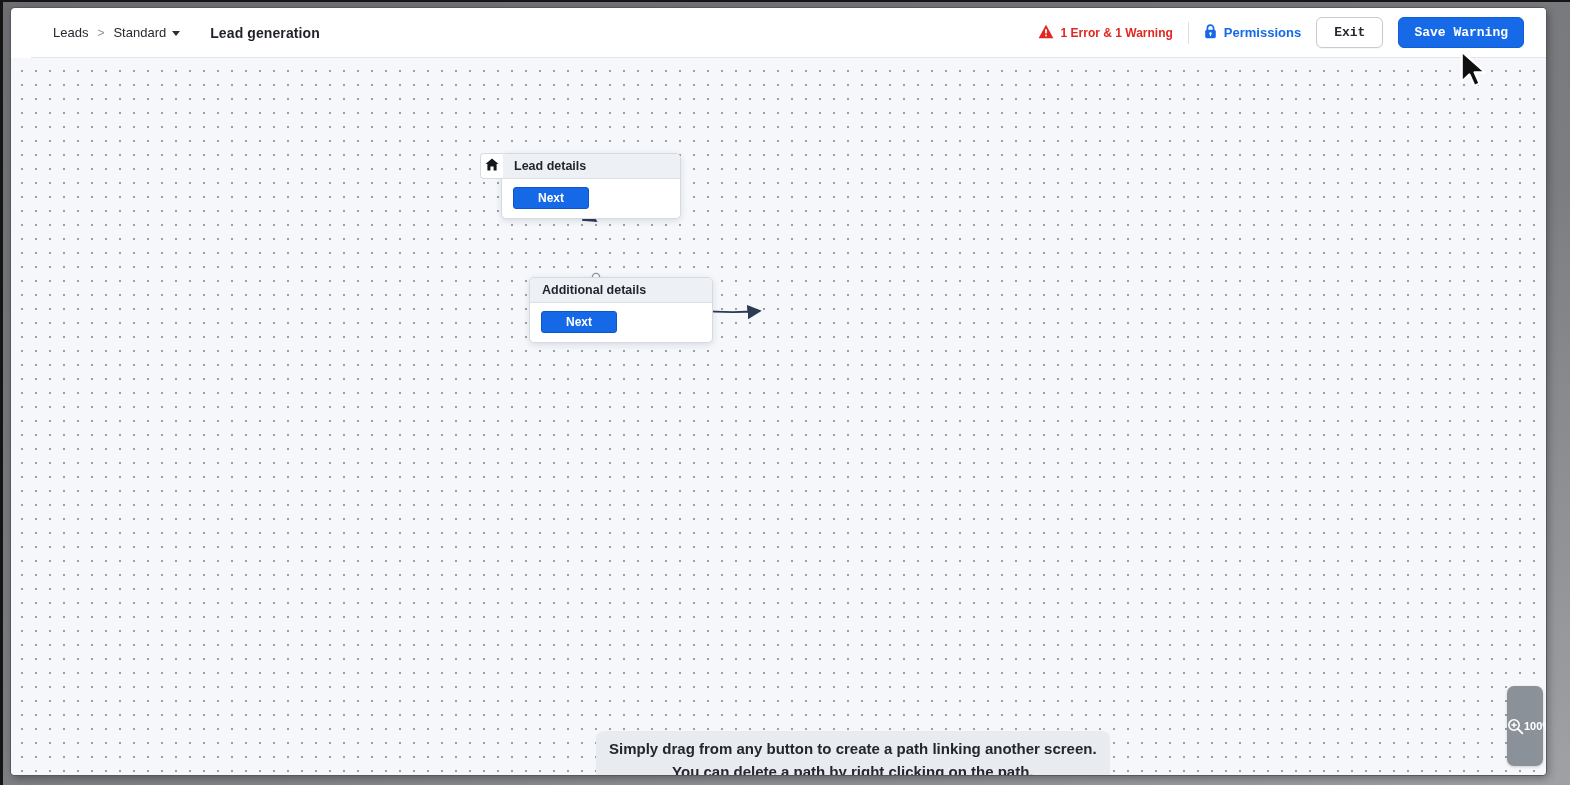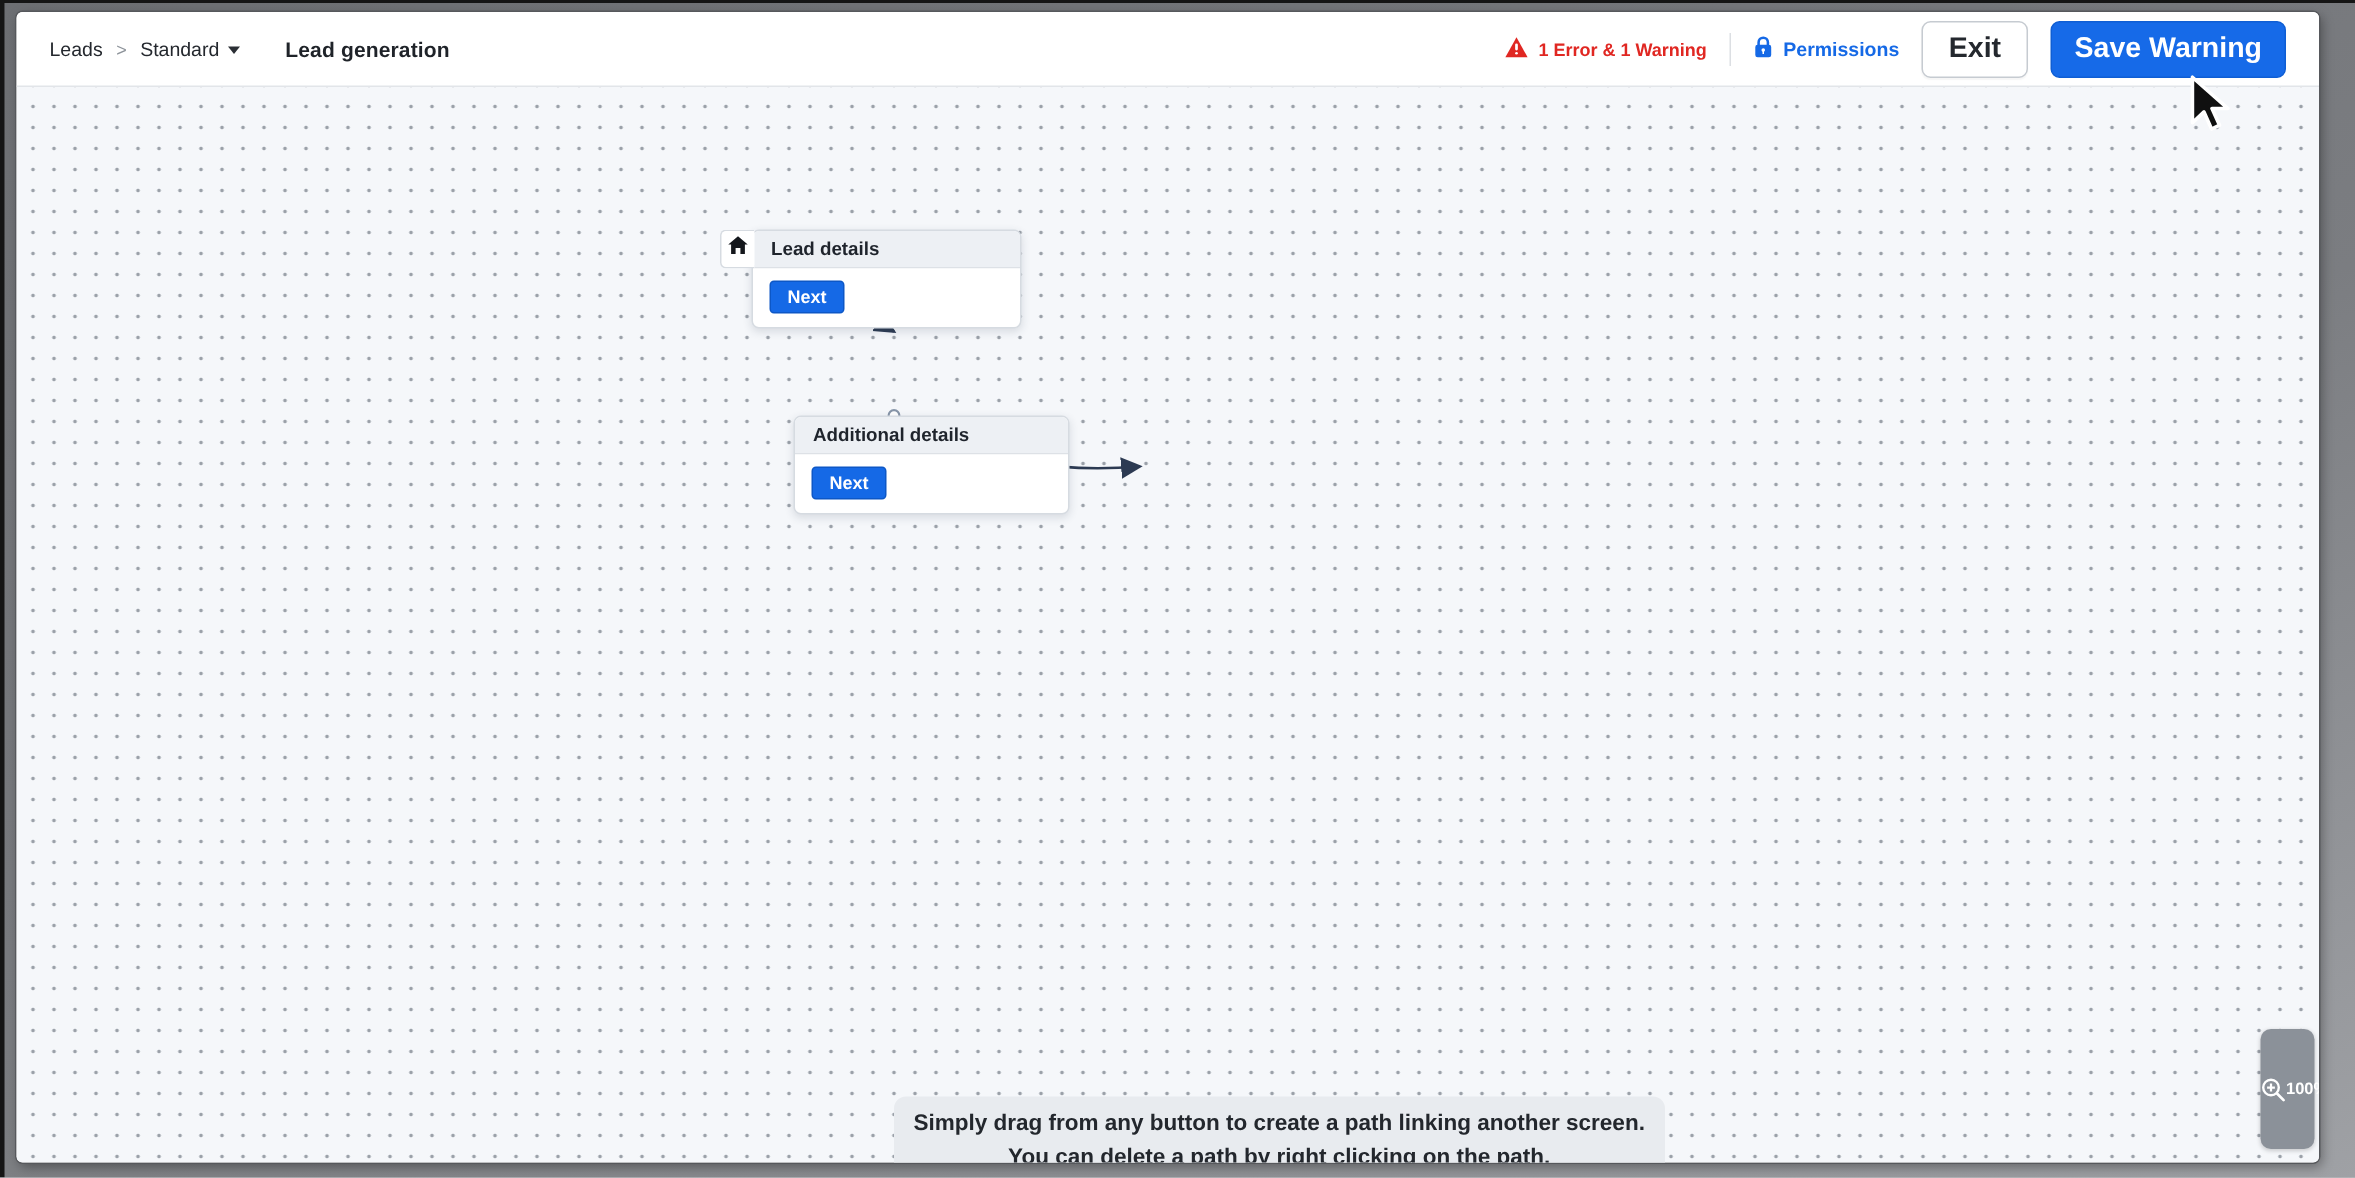--- a/index.html
+++ b/index.html
@@ -18,33 +18,33 @@
   .window {
     position:absolute; left:8px; top:6px; right:24px; bottom:10px;
     background:#ffffff; border-radius:4px;
     box-shadow: 0 0 0 1px #56585c, 2px 3px 8px rgba(0,0,0,.35);
     overflow:hidden;
   }
   
   .topbar {
     height:50px; display:flex; align-items:center;
     padding:0 22px; border-bottom:1px solid #e2e5e9; background:#fff;
-    position:relative; z-index:5;
+    position:relative; z-index:5;margin-left:20px;
   }
   .breadcrumb { display:flex; align-items:center; gap:9px; font-size:13px; color:#24282e; }
   .crumb { cursor:default; }
   .crumb-sep { color:#8d939a; font-size:12px; }
   .crumb-dd { display:flex; align-items:center; gap:6px; }
   .chev-down { width:0;height:0;border-left:4.5px solid transparent;border-right:4.5px solid transparent;border-top:5px solid #2b2f35; margin-top:2px;}
   .page-title { margin-left:30px; font-size:14px; font-weight:bold; color:#1f2329; letter-spacing:.1px; }
   .topbar-right { margin-left:auto; display:flex; align-items:center; gap:15px; }
   .error-link { display:flex; align-items:center; gap:7px; color:#e02722; font-size:12px; font-weight:bold; cursor:pointer; }
   .v-div { width:1px; height:22px; background:#dcdfe3; }
   .perm-link { display:flex; align-items:center; gap:7px; color:#1569e6; font-size:13px; font-weight:bold; cursor:pointer; }
-  .btn { font-family:Liberation Sans, sans-serif; font-size:19px; font-weight:bold; border-radius:6px; padding:7px 17px; cursor:pointer; }
+  .btn { font-family:Liberation Mono, monospace; font-size:13px; font-weight:bold; border-radius:6px; padding:7px 17px; cursor:pointer; }
   .btn-exit { background:#fff; color:#24282e; border:1px solid #c6cbd1; box-shadow:0 1px 1px rgba(0,0,0,.04); }
   .btn-primary { background:#166ae8; color:#fff; border:1px solid #0f5ed4; padding:7px 15px; }
   
   .canvas {
     position:absolute; left:0; right:0; top:50px; bottom:0;
     background-color:#f5f7fa;
     background-image: radial-gradient(circle, #9aa0a8 0.9px, rgba(154,160,168,0) 1.5px);
     background-size:14px 14px;
     background-position:4px 6px;
   }
@@ -63,21 +63,21 @@
     font-size:12.5px; font-weight:bold; color:#1f242c;
     cursor:move;
   }
   .screen-body { display:flex; gap:7px; padding:8px 11px 9px; }
   .card-btn {
     font-family:inherit; background:#1569e6; color:#fff;
     border:1px solid #0d57c6; border-radius:3px;
     font-size:12px; font-weight:bold; padding:3px 0; cursor:pointer;
     display:flex; align-items:center; justify-content:center; gap:5px;
   }
-  .w54 { width:50px; } .w56 { width:56px; }
+  .w54 { width:76px; } .w56 { width:56px; }
   .check-glyph { font-size:11px; font-weight:normal; }
   .home-tab {
     position:absolute; left:-22px; top:-1px; width:23px; height:26px;
     background:#fff; border:1px solid #d6dbe1; border-right:none;
     border-radius:4px 0 0 4px; display:flex; align-items:center; justify-content:center;
     cursor:pointer;
   }
   
   .hint-box {
     position:absolute; left:585px; top:673px;

